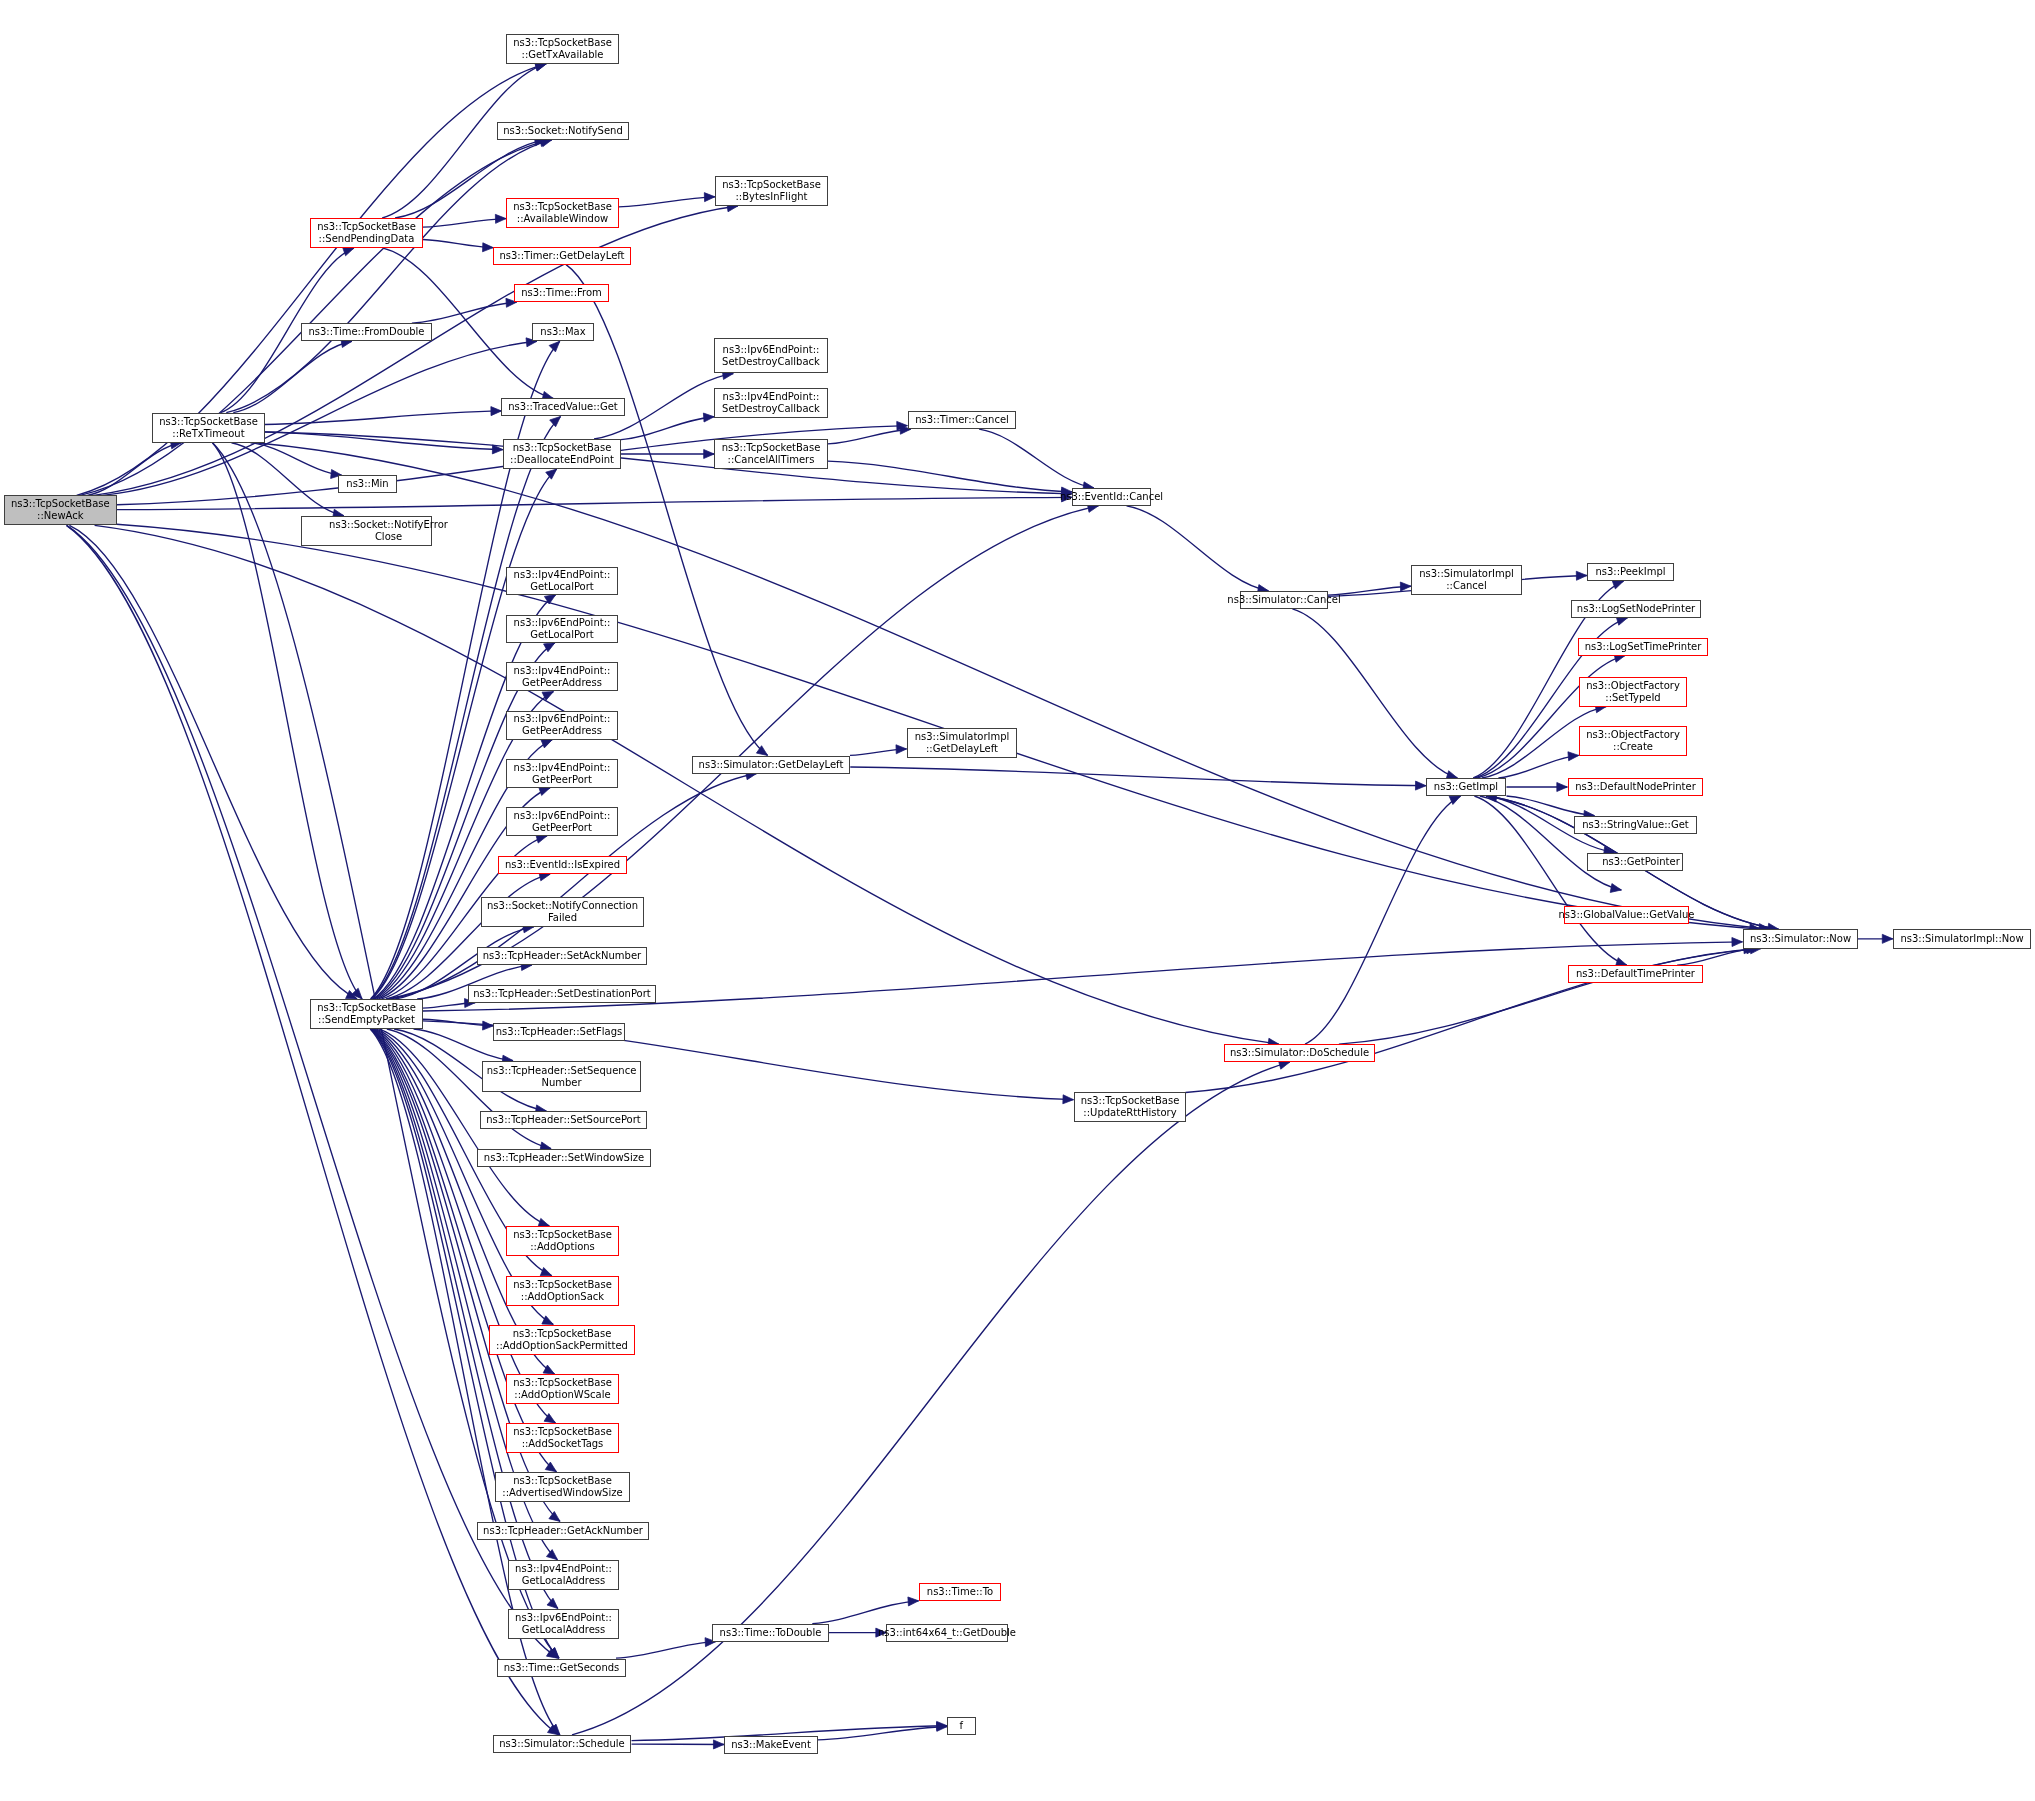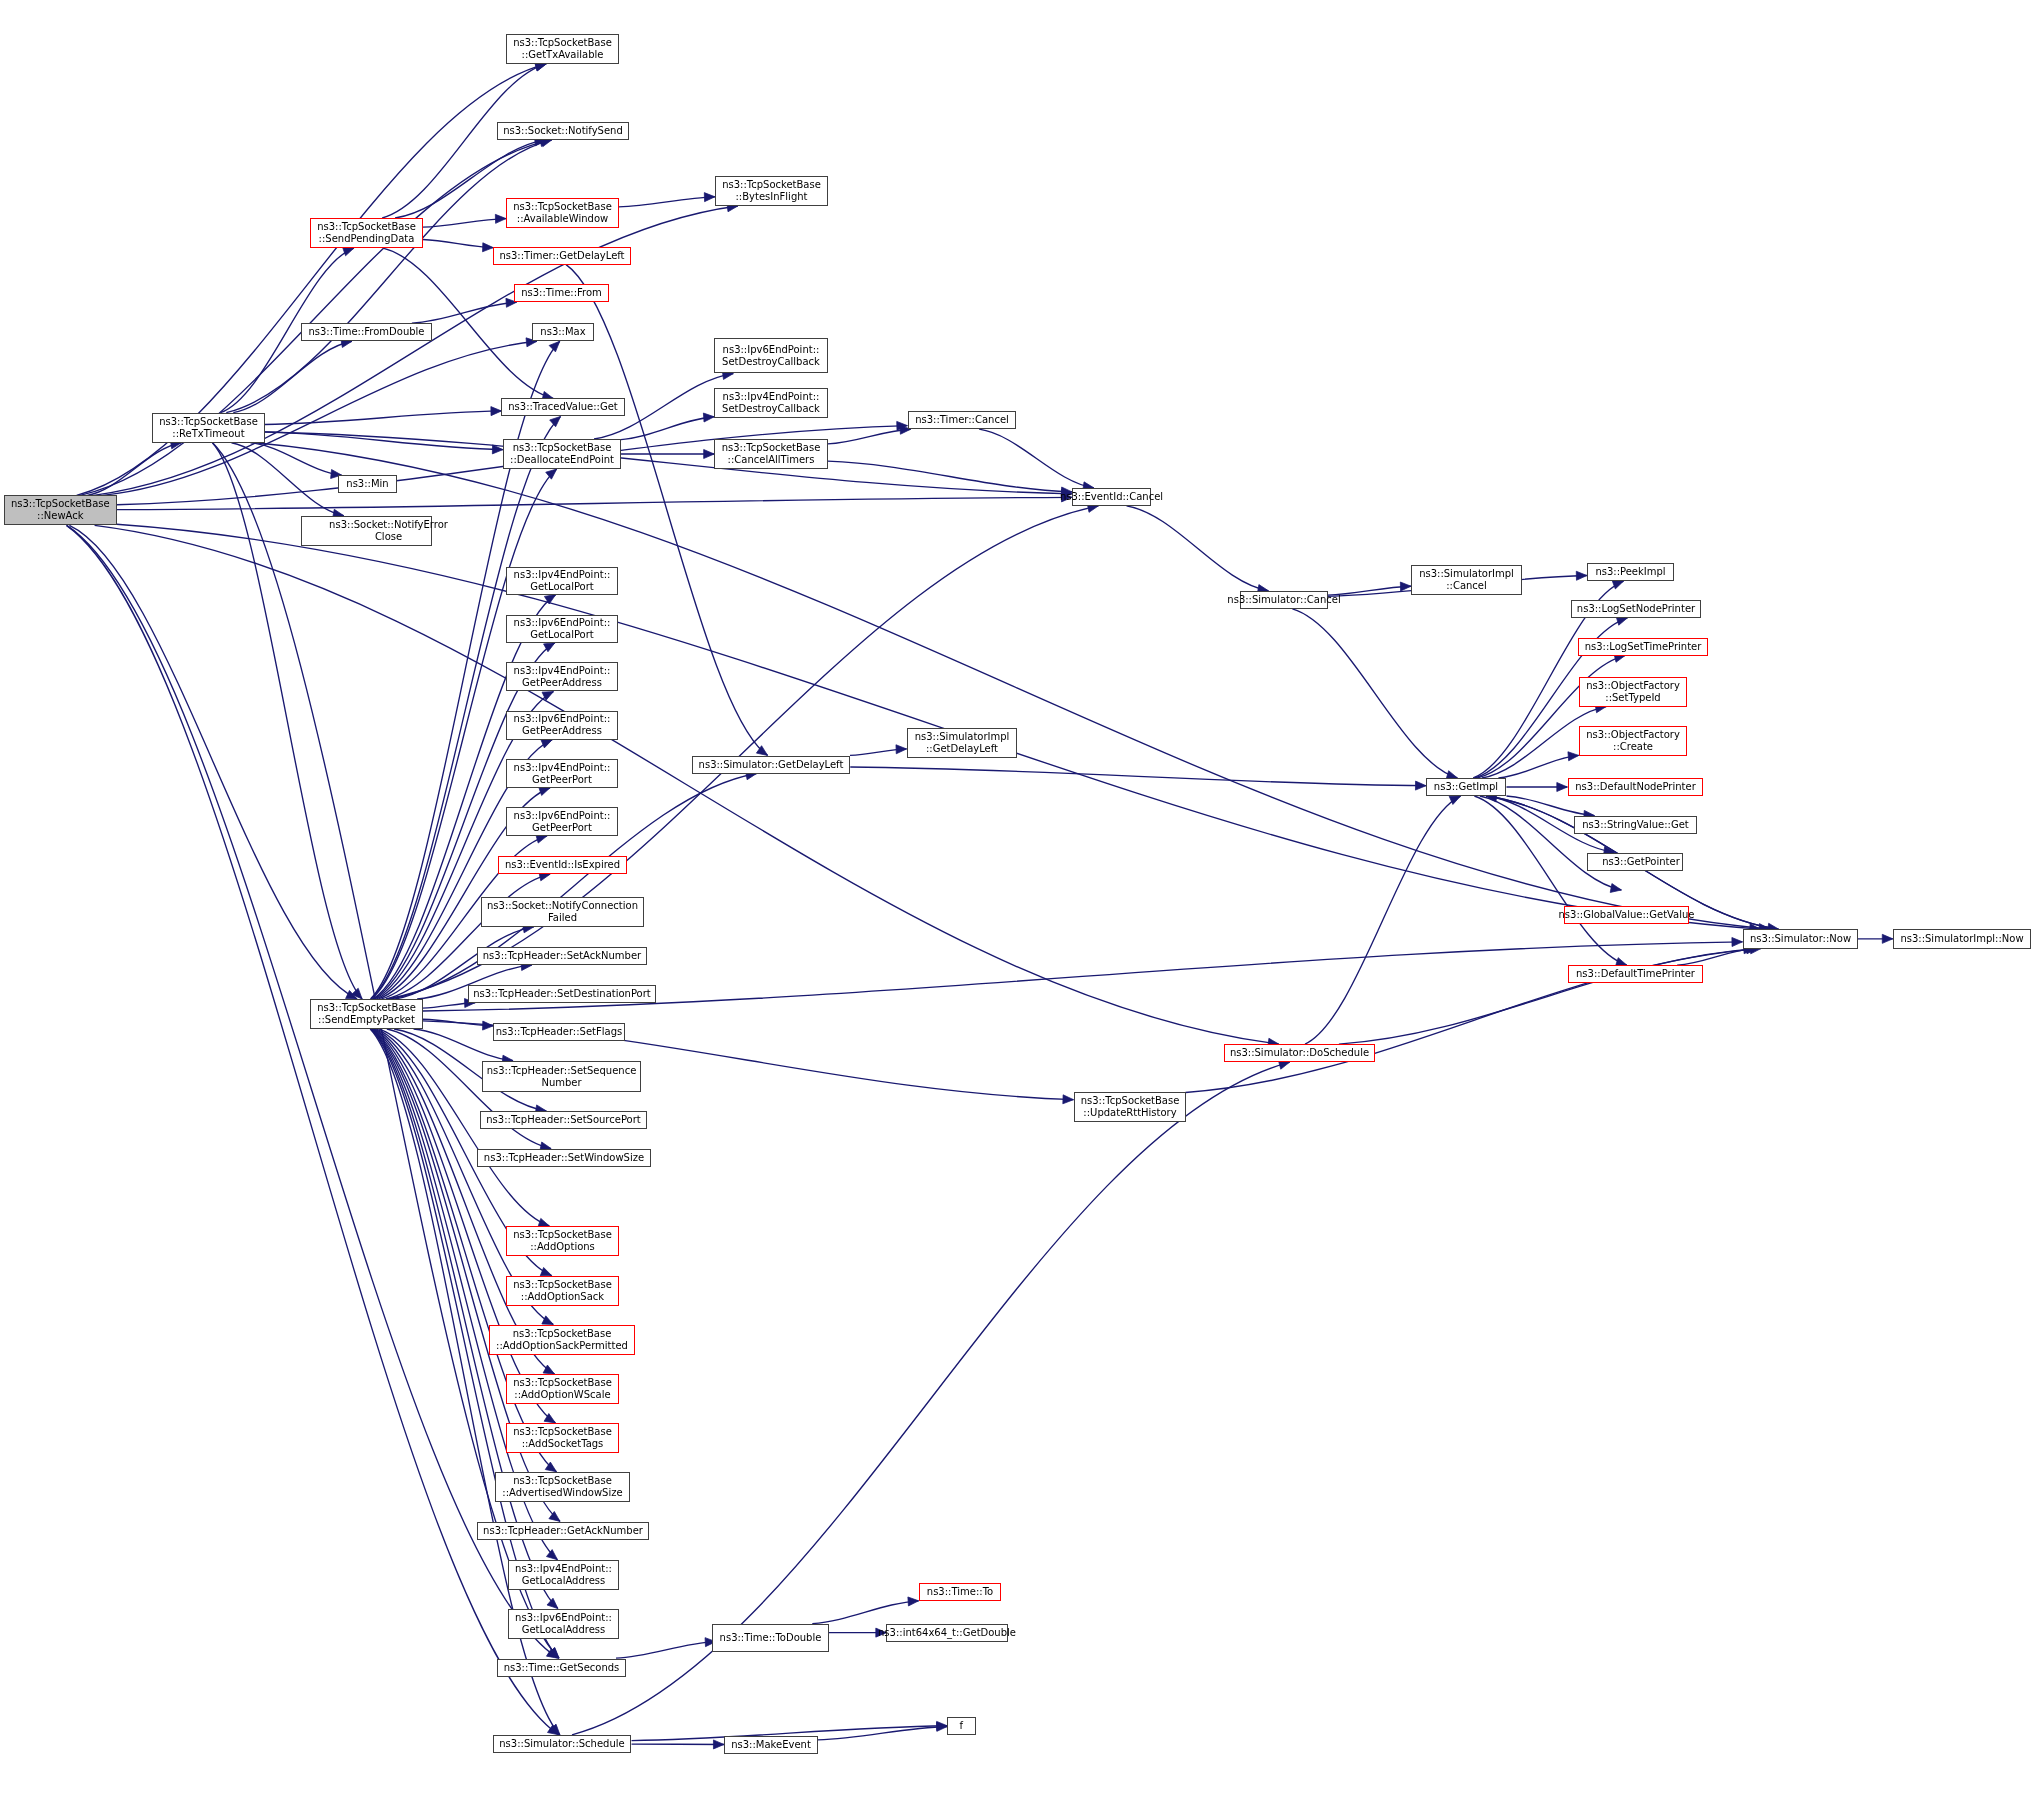--- a/index.html
+++ b/index.html
@@ -305,21 +305,21 @@
     <div class="node red" style="left: 506px; top: 1423px; width: 113px; height: 30px;">ns3::TcpSocketBase
 ::AddSocketTags</div>
     <div class="node" style="left: 495px; top: 1472px; width: 135px; height: 30px;">ns3::TcpSocketBase
 ::AdvertisedWindowSize</div>
     <div class="node" style="left: 477px; top: 1522px; width: 172px; height: 18px;">ns3::TcpHeader::GetAckNumber</div>
     <div class="node" style="left: 508px; top: 1560px; width: 111px; height: 30px;">ns3::Ipv4EndPoint::
 GetLocalAddress</div>
     <div class="node" style="left: 508px; top: 1609px; width: 111px; height: 30px;">ns3::Ipv6EndPoint::
 GetLocalAddress</div>
     <div class="node" style="left: 497px; top: 1659px; width: 129px; height: 18px;">ns3::Time::GetSeconds</div>
-    <div class="node" style="left: 712px; top: 1624px; width: 117px; height: 28px;">ns3::Time::ToDouble</div>
+    <div class="node" style="left: 712px; top: 1624px; width: 117px; height: 18px;">ns3::Time::ToDouble</div>
     <div class="node red" style="left: 919px; top: 1583px; width: 82px; height: 18px;">ns3::Time::To</div>
     <div class="node" style="left: 886px; top: 1624px; width: 122px; height: 18px;">ns3::int64x64_t::GetDouble</div>
     <div class="node" style="left: 493px; top: 1735px; width: 138px; height: 18px;">ns3::Simulator::Schedule</div>
     <div class="node" style="left: 724px; top: 1736px; width: 94px; height: 18px;">ns3::MakeEvent</div>
     <div class="node" style="left: 947px; top: 1717px; width: 28.6px; height: 18px;">f</div>
     <div class="node" style="left: 692px; top: 756px; width: 158px; height: 18px;">ns3::Simulator::GetDelayLeft</div>
     <div class="node" style="left: 907px; top: 728px; width: 110px; height: 30px;">ns3::SimulatorImpl
 ::GetDelayLeft</div>
     <div class="node" style="left: 1074px; top: 1092px; width: 112px; height: 30px;">ns3::TcpSocketBase
 ::UpdateRttHistory</div>

